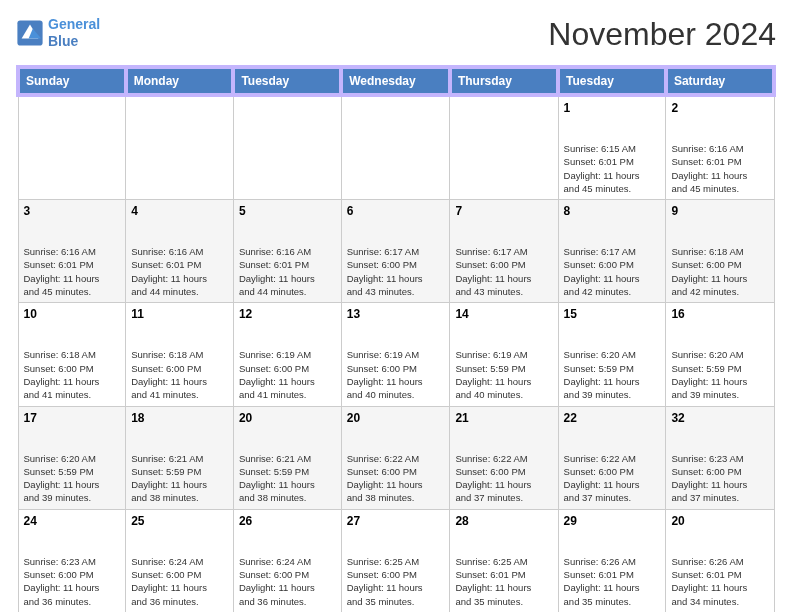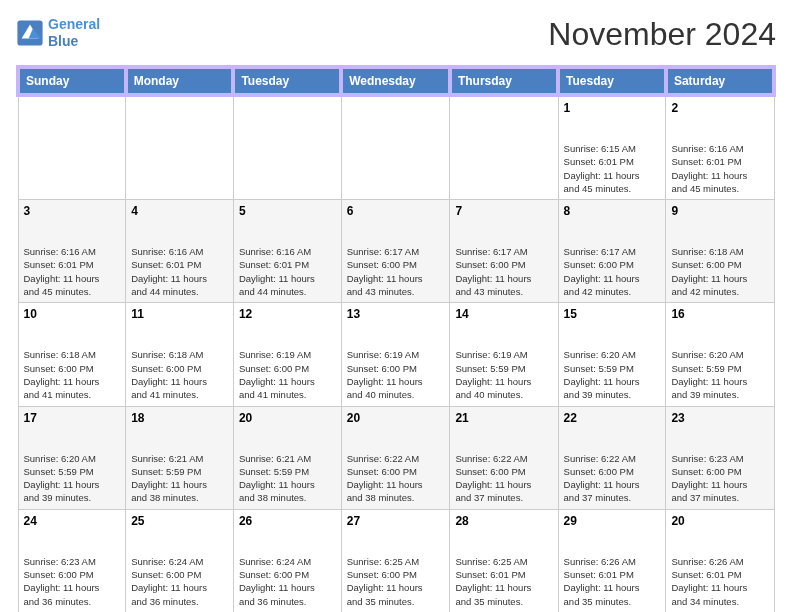--- a/index.html
+++ b/index.html
@@ -280,21 +280,21 @@
 and 37 minutes.</div>
         </td>
         <td>
           <span class="day-num">22</span>
           <div class="day-info" style="white-space: pre-line;">Sunrise: 6:22 AM
 Sunset: 6:00 PM
 Daylight: 11 hours
 and 37 minutes.</div>
         </td>
         <td>
-          <span class="day-num">23</span>
+          <span class="day-num">32</span>
           <div class="day-info" style="white-space: pre-line;">Sunrise: 6:23 AM
 Sunset: 6:00 PM
 Daylight: 11 hours
 and 37 minutes.</div>
         </td>
       </tr>
       <tr>
         <td>
           <span class="day-num">24</span>
           <div class="day-info" style="white-space: pre-line;">Sunrise: 6:23 AM

